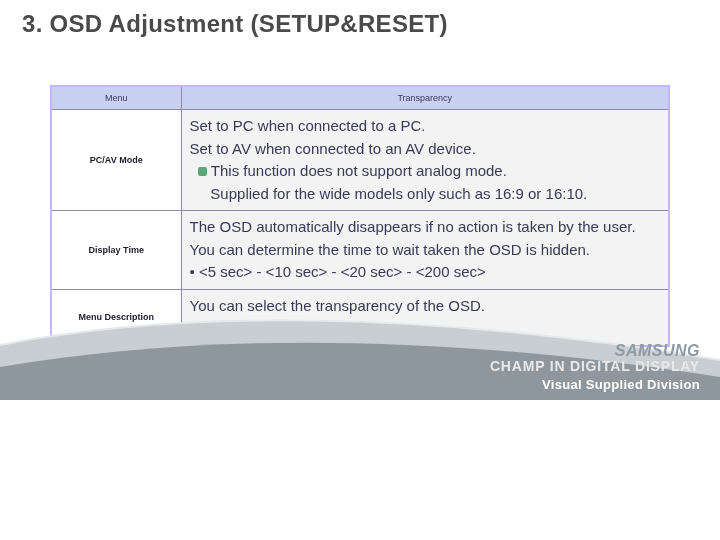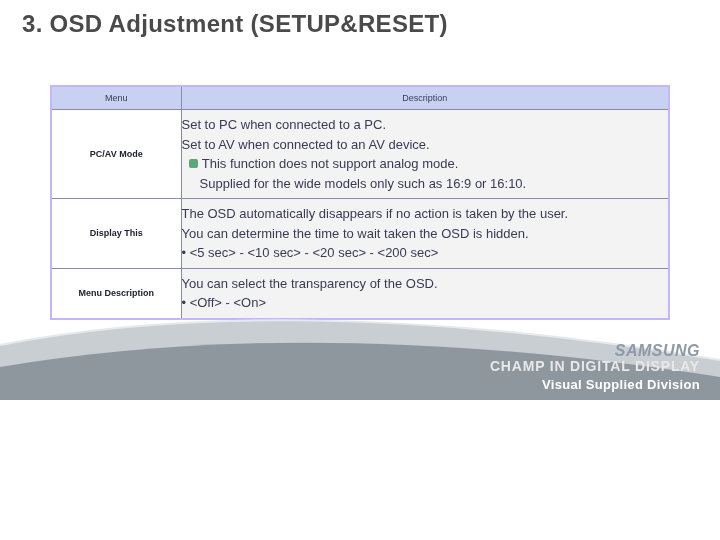--- a/index.html
+++ b/index.html
@@ -62,23 +62,23 @@
     background: #ffffff;
     text-align: center;
     font-weight: bold;
     color: #222233;
     font-size: 9px;
     padding: 4px 20px;
   }
   .tbl tbody td.desc-cell {
     background: #f3f3f3;
     color: #3a3a55;
-    font-size: 13px;
+    font-size: 15px;
     line-height: 1.5;
-    padding: 5px 0;
+    padding: 5px 8px;
   }
   .note-icon {
     display: inline-block;
     width: 9px;
     height: 9px;
     background: #5aa87a;
     border-radius: 2px;
     vertical-align: middle;
     margin-right: 4px;
     position: relative;
@@ -139,35 +139,35 @@
   <div class="title">3. OSD Adjustment (SETUP&amp;RESET)</div>
 
   <table class="tbl">
     <colgroup>
         <col style="width:130px">
         <col>
       </colgroup>
     <thead>
       <tr>
         <th class="menu-col">Menu</th>
-        <th>Description</th>
+        <th>Transparency</th>
       </tr>
     </thead>
     <tbody>
       <tr>
         <td class="menu-cell">PC/AV Mode</td>
         <td class="desc-cell">
           <span>Set to PC when connected to a PC.</span><br>
           <span>Set to AV when connected to an AV device.</span><br>
           &nbsp;&nbsp;<span class="note-icon"></span><span>This function does not support analog mode.</span><br>
           &nbsp;&nbsp;&nbsp;&nbsp;&nbsp;<span>Supplied for the wide models only such as 16:9 or 16:10.</span>
         </td>
       </tr>
       <tr>
-        <td class="menu-cell">Display This</td>
+        <td class="menu-cell">Display Time</td>
         <td class="desc-cell">
           <span>The OSD automatically disappears if no action is taken by the user.</span><br>
           <span>You can determine the time to wait taken the OSD is hidden.</span><br>
           <span>• &lt;5 sec&gt; - &lt;10 sec&gt; - &lt;20 sec&gt; - &lt;200 sec&gt;</span>
         </td>
       </tr>
       <tr>
         <td class="menu-cell">Menu Description</td>
         <td class="desc-cell">
           <span>You can select the transparency of the OSD.</span><br>

